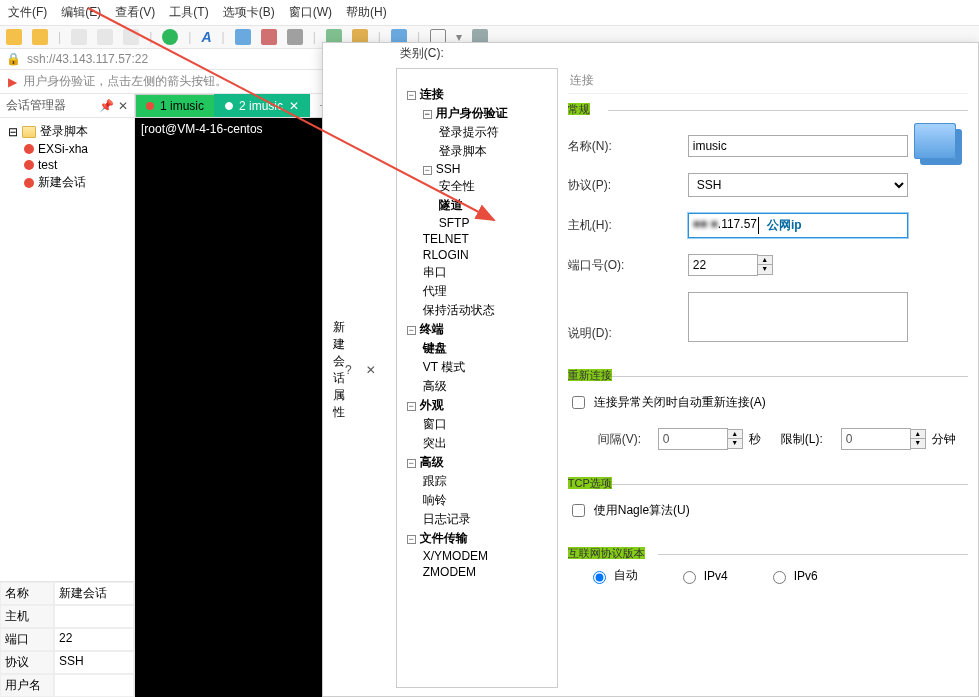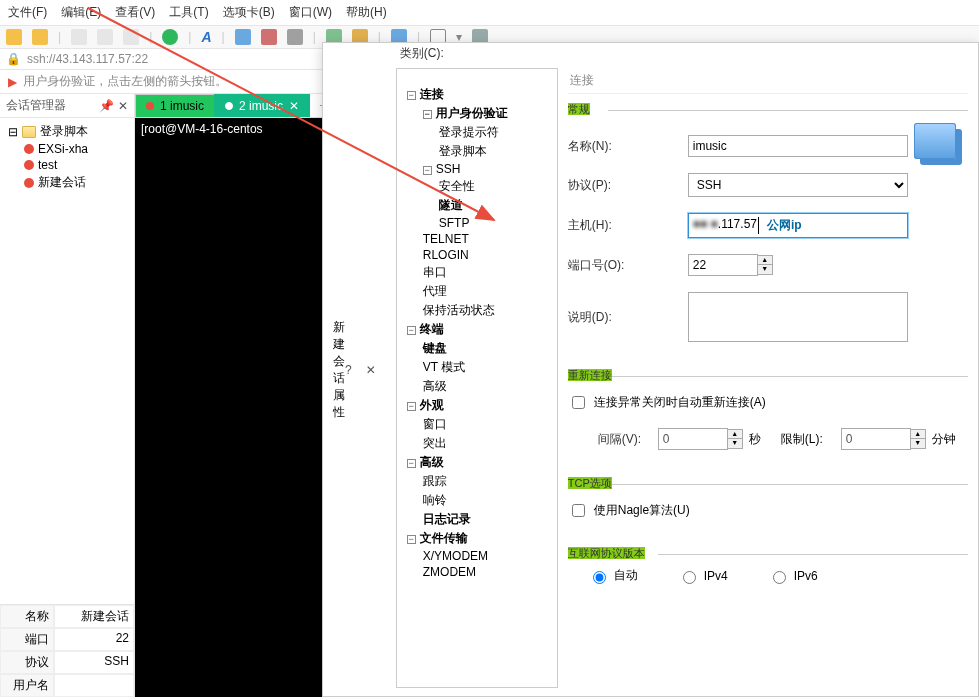--- a/index.html
+++ b/index.html
@@ -18,21 +18,21 @@
 
 .leftpanel { width: 135px; border-right:1px solid #e5e5e5; display:flex; flex-direction:column; }
 .panel-head { display:flex; justify-content:space-between; align-items:center; padding:3px 6px; color:#555; border-bottom:1px solid #e5e5e5; font-size:11px; }
 .tree { flex:1; padding:4px; font-size:11px; }
 .tree-row { display:flex; align-items:center; gap:4px; padding:1px 0 1px 4px; }
 .tree-row.indent { padding-left:20px; }
 .folder-ico { width:14px; height:12px; background:linear-gradient(#ffe9a8,#f9d36b); border:1px solid #d8b44a; border-radius:1px; display:inline-block; }
 .sess-ico { width:10px; height:10px; border-radius:50%; background:#e74c3c; display:inline-block; }
 
 .props { margin-top:auto; border-top:1px solid #e5e5e5; font-size:11px; }
-.props .prow { display:flex;text-align:right; }
+.props .prow { display:flex; }
 .props .pk { width:54px; padding:2px 4px; border:1px solid #eee; background:#f7f7f7; }
 .props .pv { flex:1; padding:2px 4px; border:1px solid #eee; }
 
 .center { flex:1; display:flex; flex-direction:column; }
 .tabs { display:flex; background:#fff; border-bottom:1px solid #ddd; }
 .tab { display:flex; align-items:center; gap:6px; padding:3px 10px; border:1px solid #ccc; border-bottom:none; margin-right:-1px; background:#22c55e; font-size:11px; }
 .tab.active { background:#12b886; color:#fff; border-color:#12b886; }
 .dot { width:8px; height:8px; border-radius:50%; display:inline-block; }
 .dot.red{ background:#e74c3c;} .dot.green{ background:#fff; border:1px solid #fff;}
 .tab-plus { padding:3px 8px; color:#888; }
@@ -149,20 +149,24 @@
         </div>
       <div class="tree-row indent">
           <span class="sess-ico"></span>
           <span>新建会话</span>
         </div>
     </div>
     <div class="props">
       <div class="prow">
           <div class="pk">名称</div>
           <div class="pv">新建会话</div>
+        </div>
+      <div class="prow">
+          <div class="pk">主机</div>
+          <div class="pv"></div>
         </div>
       <div class="prow">
           <div class="pk">端口</div>
           <div class="pv">22</div>
         </div>
       <div class="prow">
           <div class="pk">协议</div>
           <div class="pv">SSH</div>
         </div>
       <div class="prow">
@@ -217,21 +221,21 @@
         <div class="tn l1"><span class="pm">−</span><b>终端</b></div>
         <div class="tn l2"><span style="font-weight:bold">键盘</span></div>
         <div class="tn l2n">VT 模式</div>
         <div class="tn l2n">高级</div>
         <div class="tn l1"><span class="pm">−</span><b>外观</b></div>
         <div class="tn l2n">窗口</div>
         <div class="tn l2n">突出</div>
         <div class="tn l1"><span class="pm">−</span><b>高级</b></div>
         <div class="tn l2n">跟踪</div>
         <div class="tn l2n">响铃</div>
-        <div class="tn l2"><span style="font-weight:bold">日志记录</span></div>
+        <div class="tn l2"><span style="font-weight:normal">日志记录</span></div>
         <div class="tn l1"><span class="pm">−</span><b>文件传输</b></div>
         <div class="tn l2n">X/YMODEM</div>
         <div class="tn l2n">ZMODEM</div>
       </div>
 
       <div class="dlg-right">
         <div class="right-head">连接</div>
 
         <div class="group">
           <span class="gtitle">常规</span><div class="gline"></div>
@@ -255,21 +259,21 @@
                 </span>
               </div>
               <div class="frow">
                   <span class="flabel">端口号(O):</span>
                   <input class="finput w100" value="22" style="">
                   <span class="spin">
                     <b>▲</b>
                     <b>▼</b>
                   </span>
                 </div>
-              <div class="frow" style="align-items:center">
+              <div class="frow" style="align-items:flex-end">
                   <span class="flabel">说明(D):</span>
                   <textarea class="finput" style=""></textarea>
                 </div>
             </div>
             <div style="width:60px; padding:4px 0 0 6px"><span class="icon-computers"></span></div>
           </div>
         </div>
 
         <div class="group">
           <span class="gtitle">重新连接</span><div class="gline"></div>

